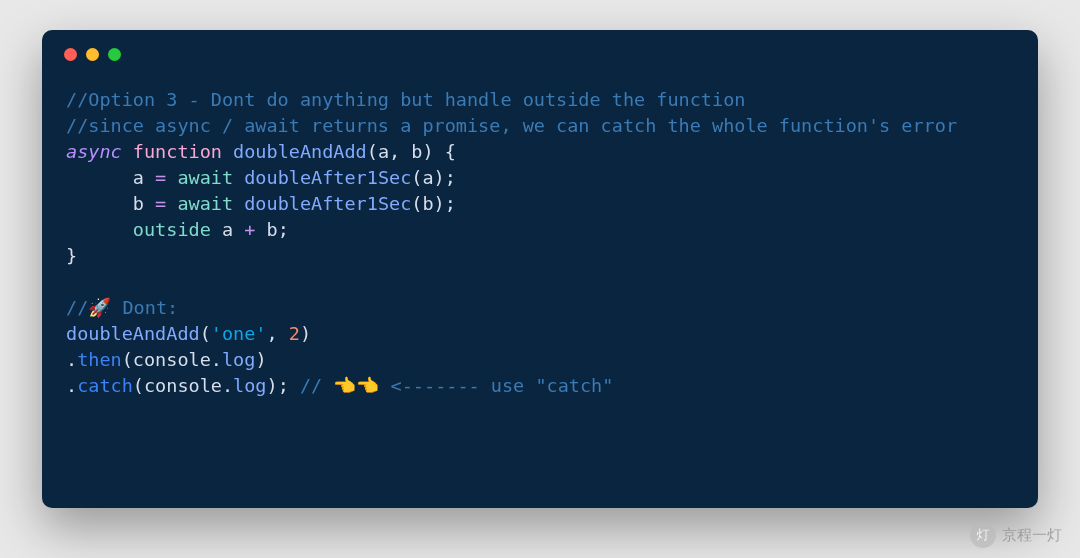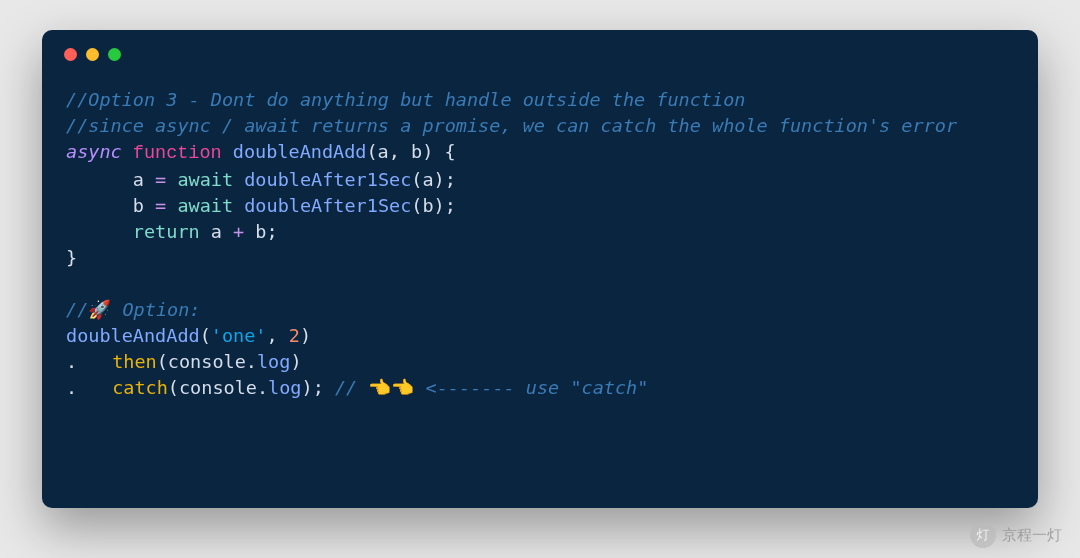--- a/index.html
+++ b/index.html
@@ -37,26 +37,26 @@
   .dot.yellow { background: #ffbd2e; }
   .dot.green  { background: #27c93f; }
 
   .code {
     padding: 18px 24px 24px 24px;
     font-size: 18.5px;
     line-height: 26px;
     white-space: pre;
     color: #d6deeb;
   }
-  .cm  { color: #3a7bb5; font-style: italic; }
+  .cm  { color: #3a7bb5; }
   .kw  { color: #b98eff; font-style: italic; }
   .kw2 { color: #7fdbca; }
-  .decl{ color: #ec4899; font-family: Liberation Mono, monospace; }
+  .decl{ color: #f9a8d4; }
   .fn  { color: #82aaff; }
-  .fn2 { color: #eab308; margin-left: 35px; }
+  .fn2 { color: #3b82f6; }
   .pr  { color: #d6deeb; }
   .str { color: #0ea5e9; }
   .num { color: #f78c6c; }
   .op  { color: #c792ea; }
   .pn  { color: #d6deeb; }
 
   .badge {
     position: absolute;
     right: 18px;
     bottom: 10px;
@@ -87,24 +87,24 @@
   <div class="titlebar">
     <div class="dot red"></div>
     <div class="dot yellow"></div>
     <div class="dot green"></div>
   </div>
   <div class="code"><span class="cm">//Option 3 - Dont do anything but handle outside the function</span>
 <span class="cm">//since async / await returns a promise, we can catch the whole function's error</span>
 <span class="kw">async</span> <span class="decl">function</span> <span class="fn">doubleAndAdd</span><span class="pn">(</span><span class="pr">a</span><span class="pn">, </span><span class="pr">b</span><span class="pn">) {</span>
 <span>      </span><span class="pr">a</span><span class="op"> = </span><span class="kw2">await</span><span> </span><span class="fn">doubleAfter1Sec</span><span class="pn">(</span><span class="pr">a</span><span class="pn">);</span>
 <span>      </span><span class="pr">b</span><span class="op"> = </span><span class="kw2">await</span><span> </span><span class="fn">doubleAfter1Sec</span><span class="pn">(</span><span class="pr">b</span><span class="pn">);</span>
-<span>      </span><span class="kw2">return</span><span> </span><span class="pr">a</span><span class="op"> + </span><span class="pr">b</span><span class="pn">;</span>
+<span>      </span><span class="kw2">outside</span><span> </span><span class="pr">a</span><span class="op"> + </span><span class="pr">b</span><span class="pn">;</span>
 <span class="pn">}</span>
 <span></span>
-<span class="cm">//</span><span>🚀</span><span class="cm"> Option:</span>
+<span class="cm">//</span><span>🚀</span><span class="cm"> Dont:</span>
 <span class="fn">doubleAndAdd</span><span class="pn">(</span><span class="str">'one'</span><span class="pn">, </span><span class="num">2</span><span class="pn">)</span>
 <span class="pn">.</span><span class="fn2">then</span><span class="pn">(</span><span class="pr">console</span><span class="pn">.</span><span class="fn">log</span><span class="pn">)</span>
 <span class="pn">.</span><span class="fn2">catch</span><span class="pn">(</span><span class="pr">console</span><span class="pn">.</span><span class="fn">log</span><span class="pn">); </span><span class="cm">// </span><span>👈</span><span>👈</span><span class="cm"> &lt;------- use "catch"</span></div>
 </div>
 
 <div class="badge">
   <div class="av">灯</div>
   <span>京程一灯</span>
 </div>
 

